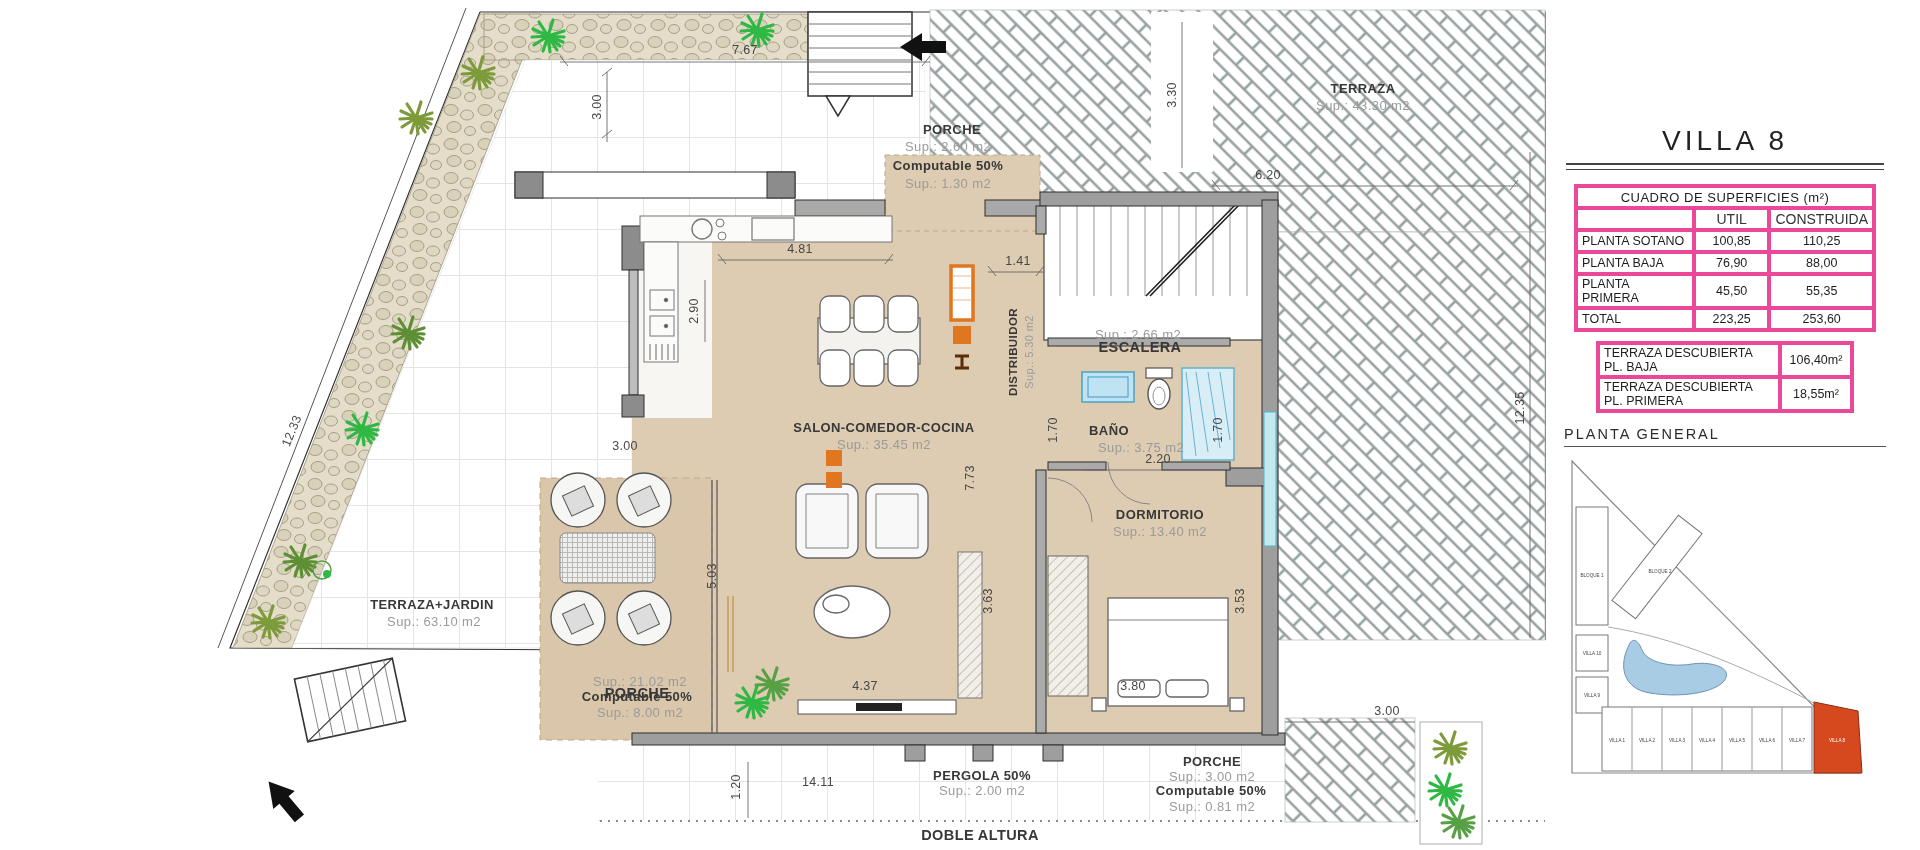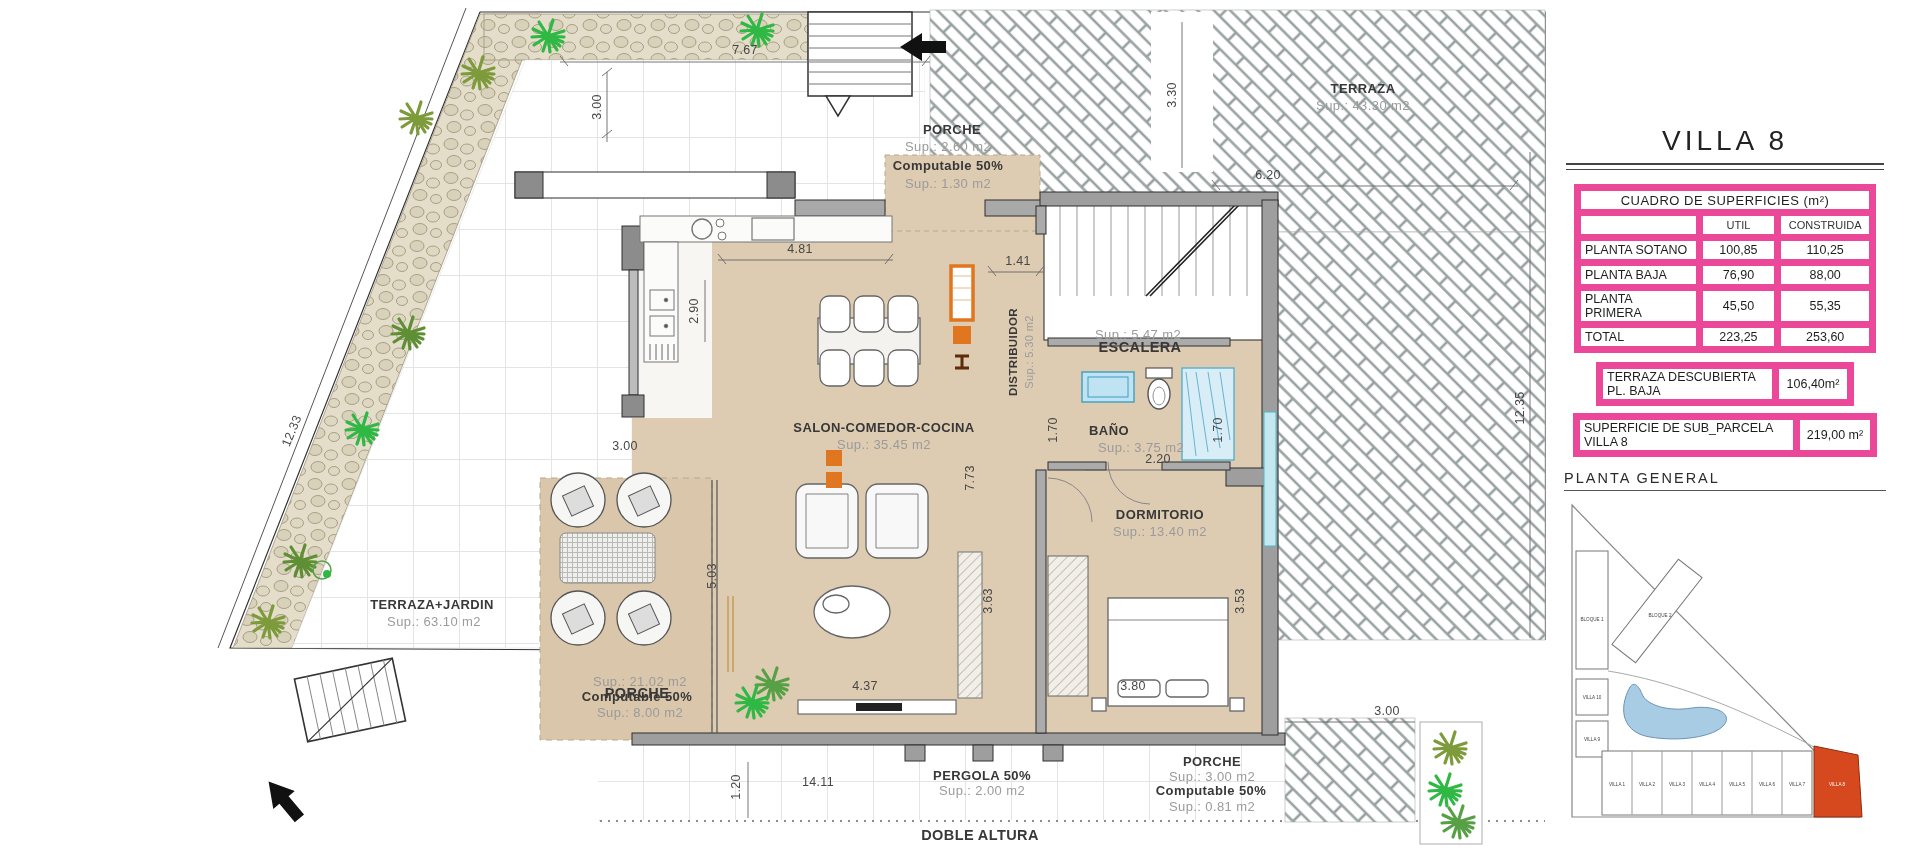--- a/index.html
+++ b/index.html
@@ -14,23 +14,23 @@
   .dim{font-size:12.5px;color:#474747;letter-spacing:.3px;}
   .v{transform:translate(-50%,-50%) rotate(-90deg);}
   .r68{transform:translate(-50%,-50%) rotate(-68deg);}
   .big{font-size:14.5px;margin-top:29px;}
   
   #panel{position:absolute;left:1560px;top:95px;width:330px;color:#222;}
   #villa-title{text-align:center;font-size:28px;letter-spacing:4px;color:#222;margin:30px 0 6px;}
   #title-rule{height:4px;border-top:2px solid #444;border-bottom:1px solid #444;margin:4px 6px 14px;}
   table{border-collapse:collapse;margin:0 auto;font-size:12.5px;color:#1e1e1e;}
   .t1{width:302px;}
-  .t1 td,.t2 td,.t3 td{border:7px solid #ec4899;padding:1px 4px;height:16px;}
+  .t1 td,.t2 td,.t3 td{border:4px solid #ec4899;padding:1px 4px;height:16px;}
   .t1 .hd{text-align:center;font-size:13px;letter-spacing:.5px;}
-  .t1 .ch{text-align:center;font-size:11px;color:#333;}
+  .t1 .ch{text-align:center;font-size:14px;color:#333;}
   .t1 .num{text-align:center;}
   .t2{width:258px;margin-top:9px;}
   .t2 .val{text-align:center;width:60px;}
   .t3{width:304px;margin-top:7px;}
   .t3 .val{text-align:center;width:62px;}
   #planta-general{margin:13px 4px 0;font-size:14.5px;letter-spacing:2px;color:#2c2c2c;
                   border-bottom:1.2px solid #555;padding-bottom:4px;}
 </style>
 </head>
 <body>
@@ -286,21 +286,21 @@
 <div class="lbl room" style="left:1363px;top:88px">TERRAZA</div>
 <div class="lbl sup" style="left:1363px;top:105px">Sup.: 43.30 m2</div>
 
 <div class="lbl room" style="left:884px;top:427px">SALON-COMEDOR-COCINA</div>
 <div class="lbl sup" style="left:884px;top:444px">Sup.: 35.45 m2</div>
 
 <div class="lbl room v" style="left:1014px;top:352px;font-size:11.5px">DISTRIBUIDOR</div>
 <div class="lbl sup v" style="left:1029px;top:352px;font-size:11px">Sup.: 5.30  m2</div>
 
 <div class="lbl room big" style="left:1140px;top:318px">ESCALERA</div>
-<div class="lbl sup" style="left:1138px;top:334px">Sup.: 5.47   m2</div>
+<div class="lbl sup" style="left:1138px;top:334px">Sup.: 2.66   m2</div>
 
 <div class="lbl room" style="left:1109px;top:430px">BAÑO</div>
 <div class="lbl sup" style="left:1141px;top:447px">Sup.: 3.75   m2</div>
 
 <div class="lbl room" style="left:1160px;top:514px">DORMITORIO</div>
 <div class="lbl sup" style="left:1160px;top:531px">Sup.: 13.40  m2</div>
 
 <div class="lbl room" style="left:432px;top:604px">TERRAZA+JARDIN</div>
 <div class="lbl sup" style="left:434px;top:621px">Sup.: 63.10  m2</div>
 
@@ -377,31 +377,27 @@
     </tr>
   </tbody>
       </table>
 
   <table class="t2">
     <tbody>
           <tr>
       <td>TERRAZA DESCUBIERTA PL. BAJA</td>
       <td class="val">106,40m²</td>
     </tr>
+    <tr>
+      <td>TERRAZA DESCUBIERTA PL. PRIMERA</td>
+      <td class="val">18,55m²</td>
+    </tr>
   </tbody>
       </table>
 
-  <table class="t3">
-    <tbody>
-          <tr>
-      <td>SUPERFICIE DE SUB_PARCELA VILLA 8</td>
-      <td class="val">219,00 m²</td>
-    </tr>
-  </tbody>
-      </table>
 
   <div id="planta-general">PLANTA GENERAL</div>
 
   <svg width="310" height="340" viewBox="0 0 310 340" style="margin:8px 0 0 2px">
     <g>
       <path d="M10 6 L10 318 L298 318 L298 300 C220 215 95 95 10 6 Z" fill="#ffffff" stroke="#888" stroke-width="1.2"></path>
     </g>
     <g fill="#ffffff" stroke="#777" stroke-width="1">
       <rect x="14" y="52" width="32" height="118"></rect>
       <rect x="80" y="58" width="30" height="108" transform="rotate(38 95 112)"></rect>

